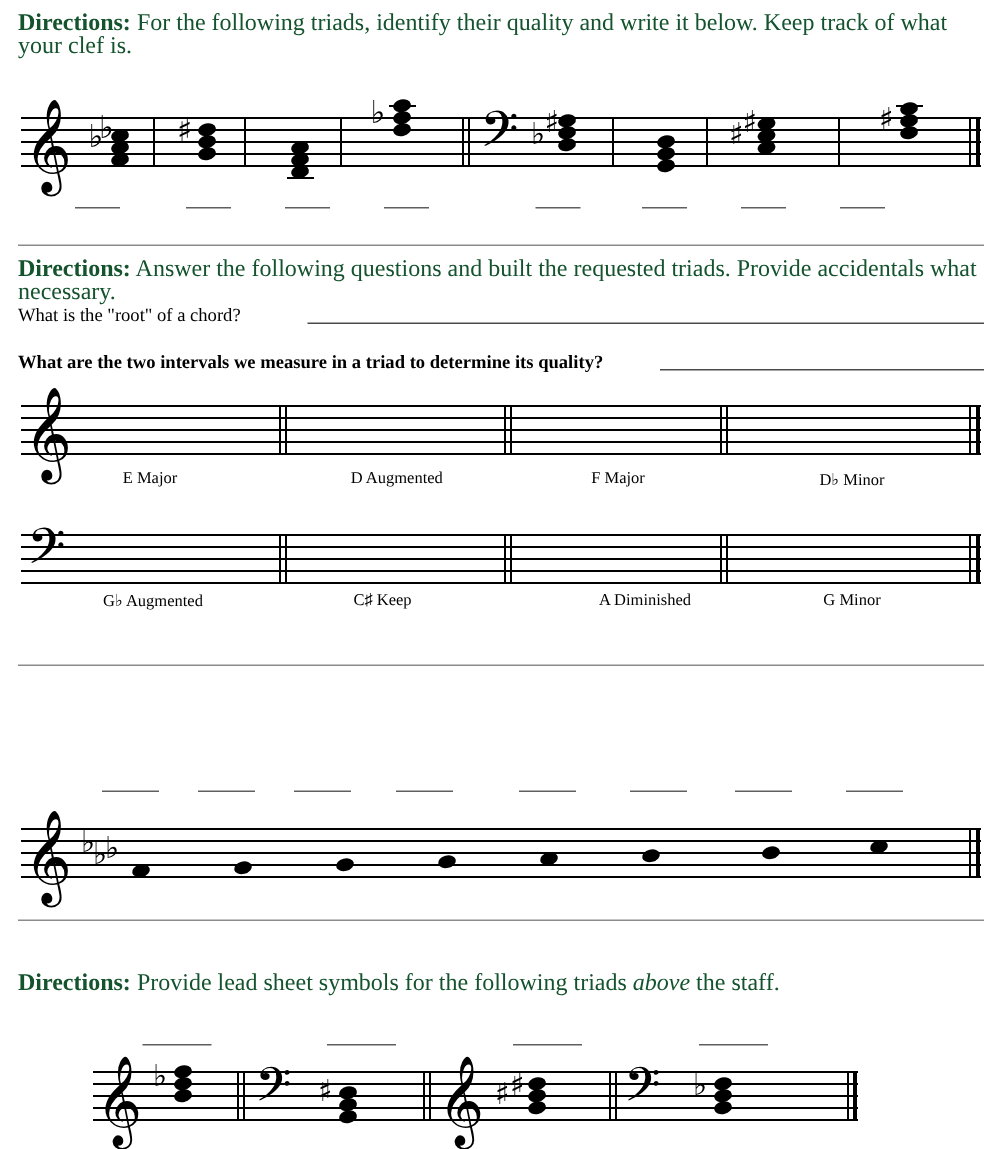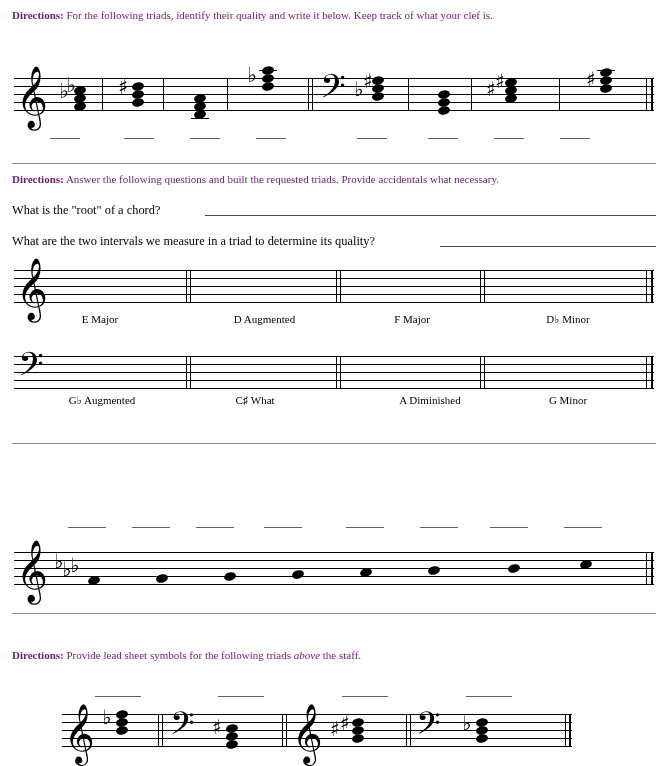--- a/index.html
+++ b/index.html
@@ -14,23 +14,23 @@
   #page {
     position: relative;
     width: 668px;
     height: 766px;
     background: #fff;
   }
   .dir {
     position: absolute;
     left: 12px;
     width: 646px;
-    font-size: 11px;
+    font-size: 16px;
     line-height: 15px;
-    color: #701a75;
+    color: #14532d;
   }
   .dir b { font-weight: bold; }
   .dir i { font-style: italic; }
   .qline {
     position: absolute;
     left: 12px;
     font-size: 12.4px;
     line-height: 15px;
     white-space: nowrap;
   }
@@ -176,21 +176,21 @@
 
   <div class="rule" style="left:12px; top:163px; width:644px;"></div>
 
   <div class="dir" style="top:172px;">
     <b>Directions:</b><span> Answer the following questions and built the requested triads. Provide accidentals what necessary.</span>
   </div>
 
   <div class="qline" style="top:203px;">What is the "root" of a chord?</div>
   <div class="answerline" style="left:205px; top:215px; width:451px;"></div>
 
-  <div class="qline" style="top:234px;">What are the two intervals we measure in a triad to determine its quality?</div>
+  <div class="qline" style="top:234px;font-weight:bold;">What are the two intervals we measure in a triad to determine its quality?</div>
   <div class="answerline" style="left:440px; top:246px; width:216px;"></div>
 
   <div class="staffwrap" style="left:14px; top:262px;">
     <svg width="640" height="44" viewBox="0 0 640 44">
       <g>
         <line class="sl" x1="0" y1="8.5" x2="640" y2="8.5"></line>
         <line class="sl" x1="0" y1="16.5" x2="640" y2="16.5"></line>
         <line class="sl" x1="0" y1="24.5" x2="640" y2="24.5"></line>
         <line class="sl" x1="0" y1="32.5" x2="640" y2="32.5"></line>
         <line class="sl" x1="0" y1="40.5" x2="640" y2="40.5"></line>
@@ -231,21 +231,21 @@
       <line class="bar" x1="322.5" y1="6" x2="322.5" y2="39"></line>
       <line class="bar" x1="326.5" y1="6" x2="326.5" y2="39"></line>
       <line class="bar" x1="466.5" y1="6" x2="466.5" y2="39"></line>
       <line class="bar" x1="470.5" y1="6" x2="470.5" y2="39"></line>
       <line class="bar" x1="632.5" y1="6" x2="632.5" y2="39"></line>
       <line class="barthick" x1="638" y1="6" x2="638" y2="39"></line>
     </svg>
   </div>
 
   <div class="label" style="left:22px;  top:394px; width:160px;">G♭ Augmented</div>
-  <div class="label" style="left:195px; top:394px; width:120px;">C♯ What</div>
+  <div class="label" style="left:195px; top:394px; width:120px;">C♯ Keep</div>
   <div class="label" style="left:360px; top:394px; width:140px;">A Diminished</div>
   <div class="label" style="left:508px; top:394px; width:120px;">G Minor</div>
 
   <div class="rule" style="left:12px; top:443px; width:644px;"></div>
 
 
   <div class="blank" style="left:68px;  top:527px; width:38px;"></div>
   <div class="blank" style="left:132px; top:527px; width:38px;"></div>
   <div class="blank" style="left:196px; top:527px; width:38px;"></div>
   <div class="blank" style="left:264px; top:527px; width:38px;"></div>

